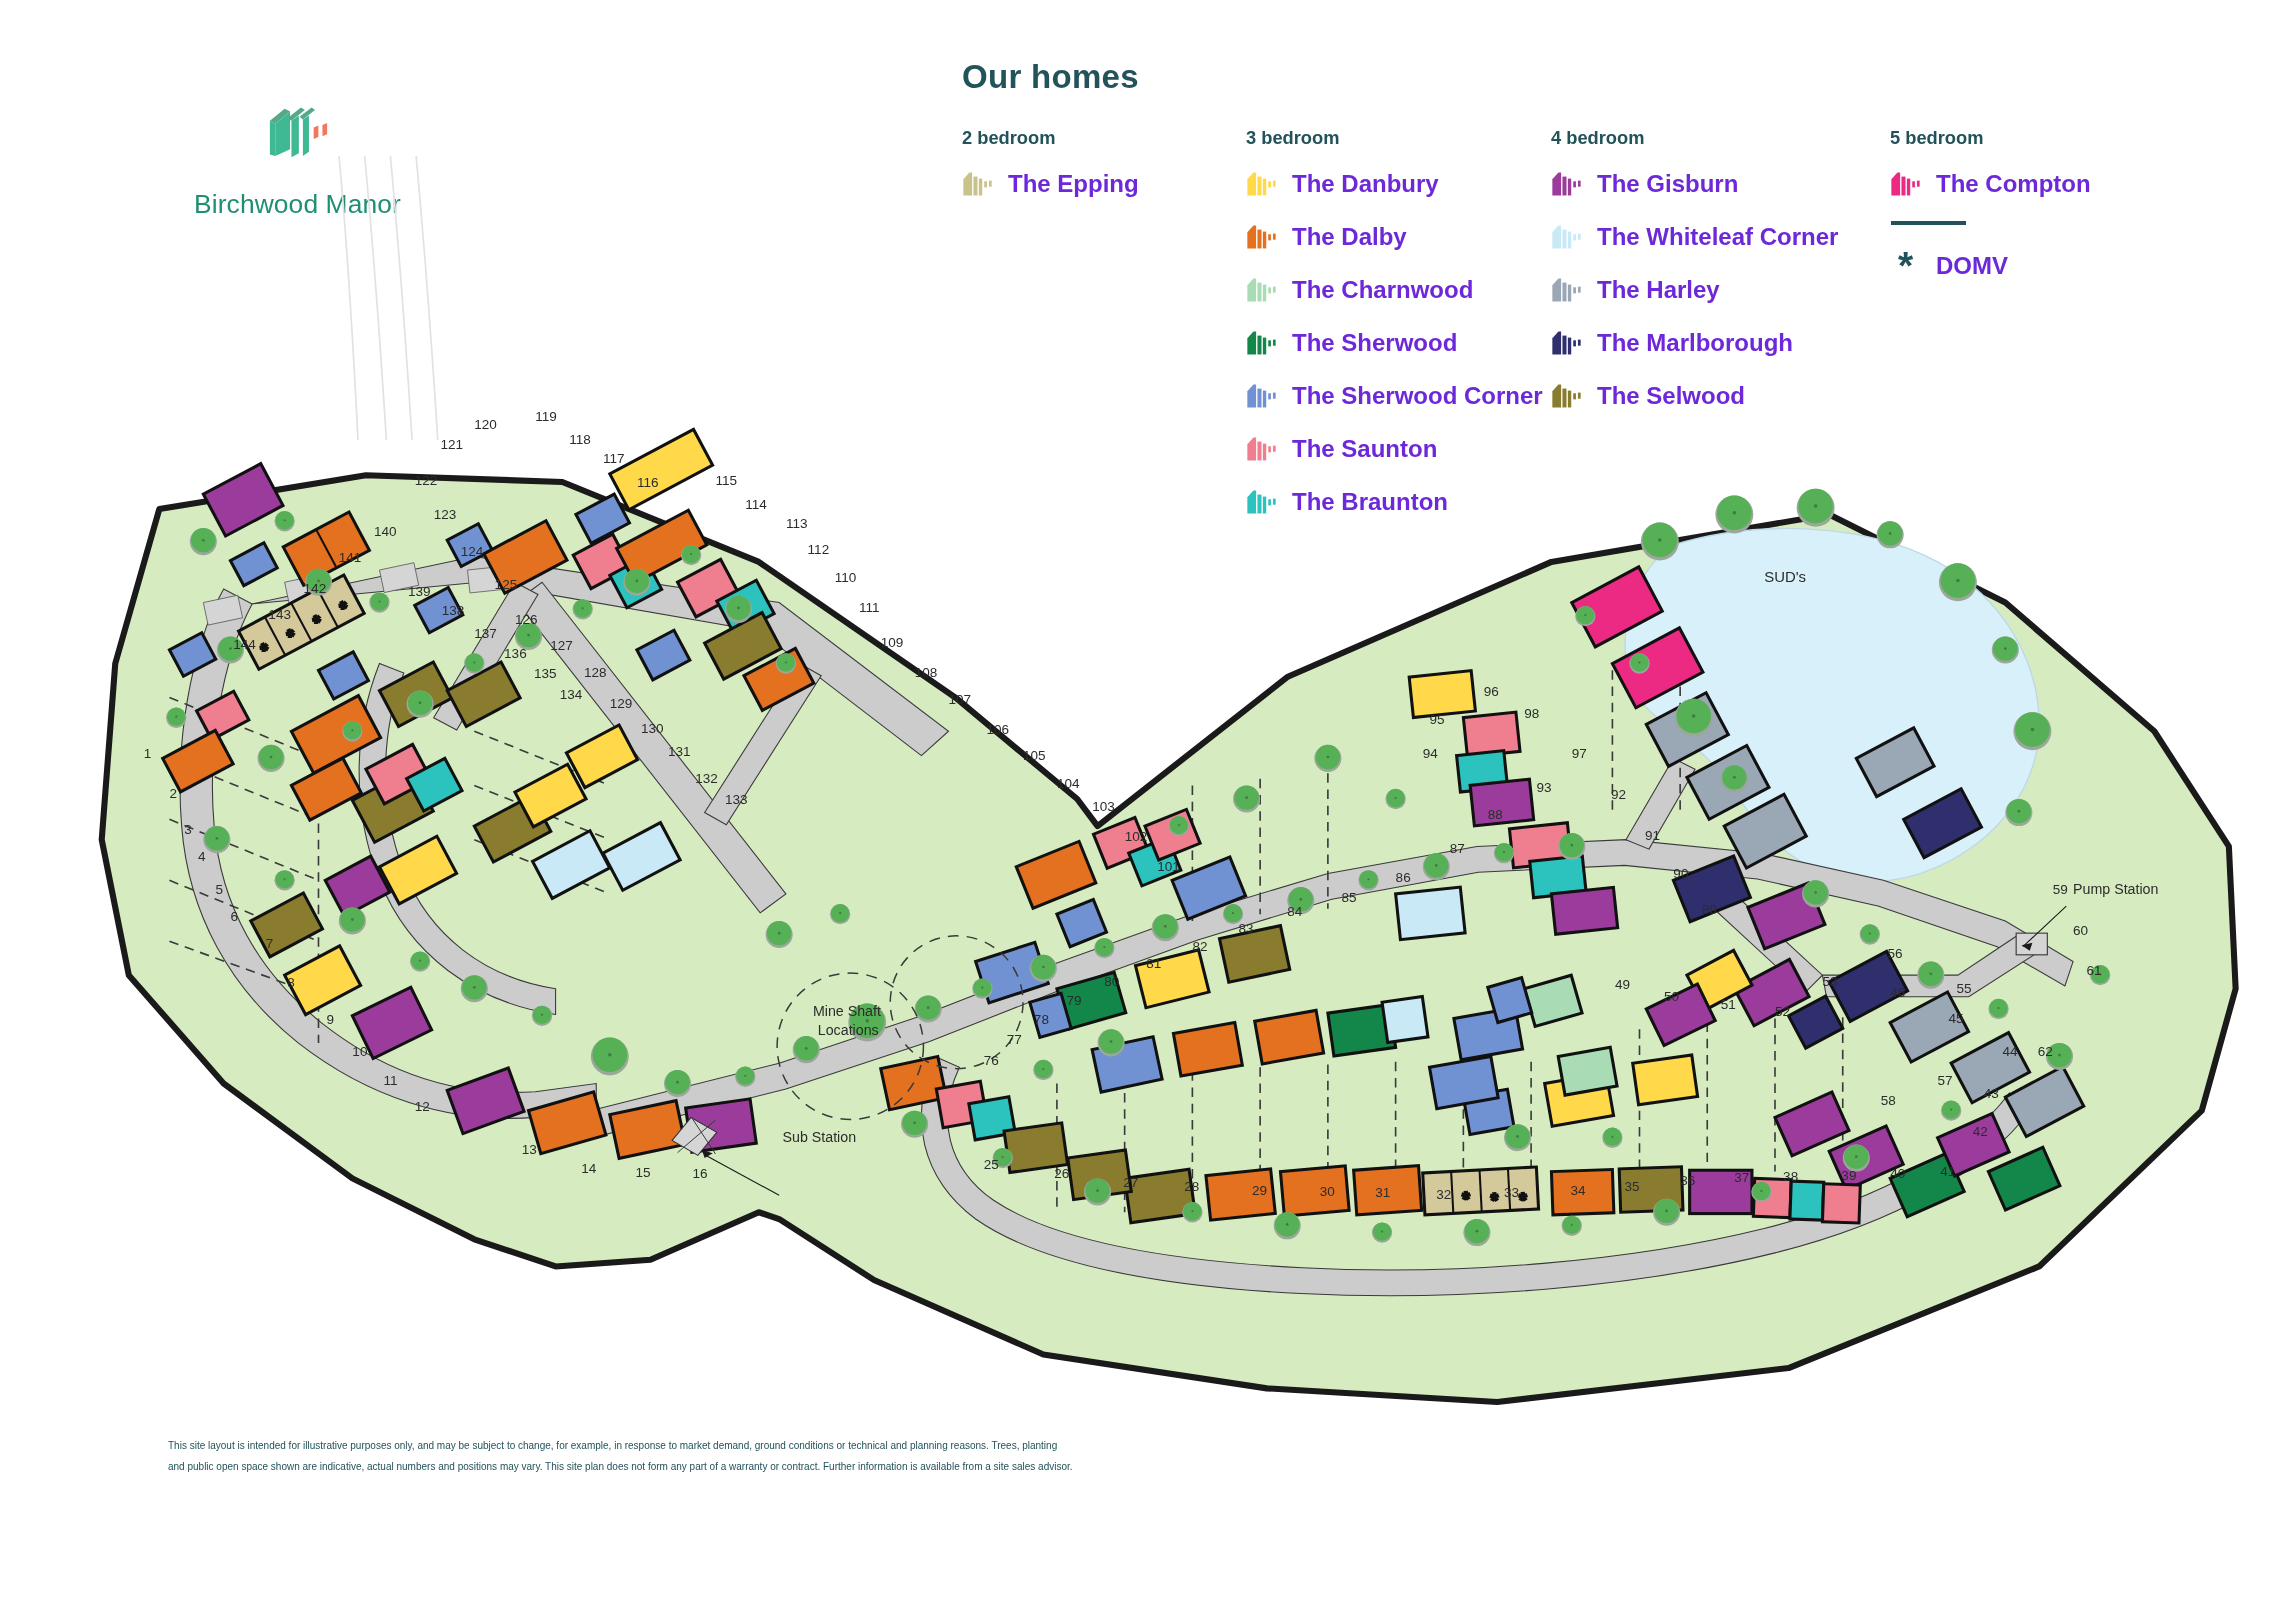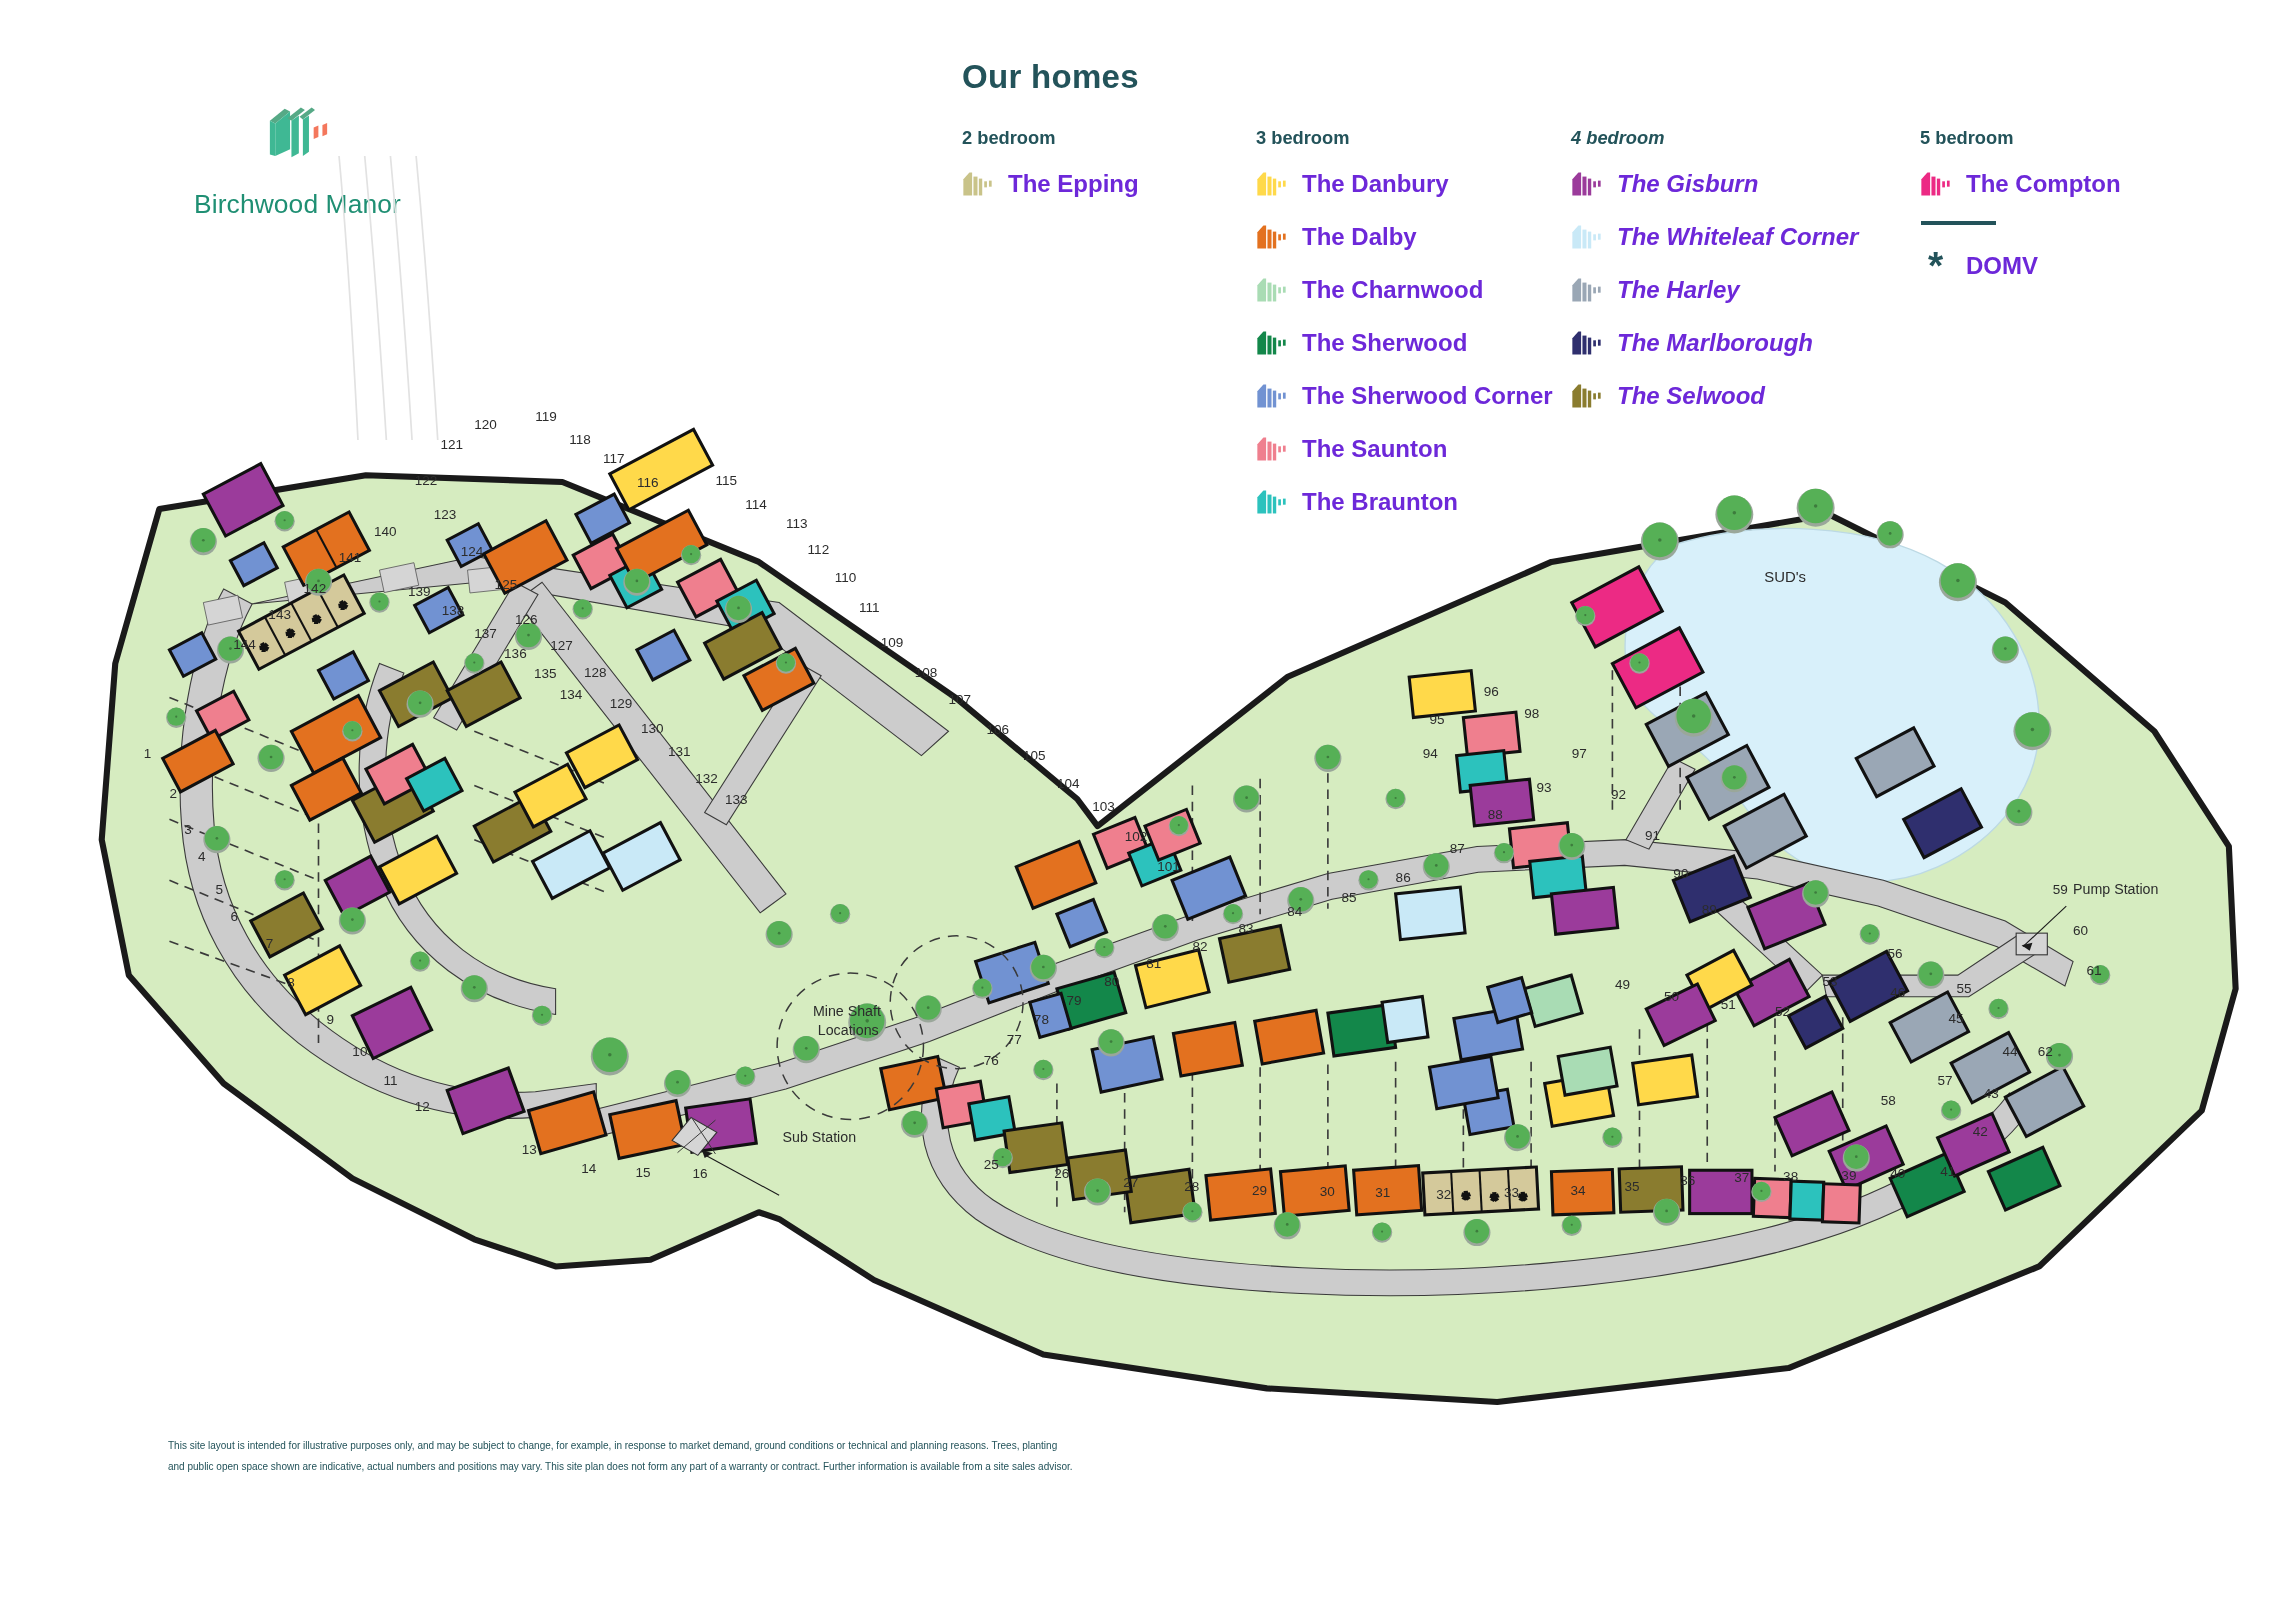--- a/index.html
+++ b/index.html
@@ -12,25 +12,25 @@
   #brand-name{margin-top:23px;font-size:26.4px;letter-spacing:0.1px;color:#1f8f73;
               font-family:"Liberation Sans", sans-serif;font-weight:400;text-align:center;}
 
   
   #compass{position:absolute;left:220px;top:471px;width:88px;height:88px;}
 
   
   #header{position:absolute;left:962px;top:58px;width:1287px;}
   #page-title{font-size:33px;font-weight:bold;color:#23535a;margin:0 0 31px 0;
               letter-spacing:0.3px;}
-  #legend{display:flex;gap:10px;align-items:flex-start;}
+  #legend{display:flex;gap:0;align-items:flex-start;}
   .legend-col{flex:0 0 auto;}
   .legend-col.c0{width:284px;}
   .legend-col.c1{width:305px;}
-  .legend-col.c2{width:339px;font-style:italic;}
+  .legend-col.c2{width:339px;}
   .legend-col.c3{width:284px;}
   .legend-head{font-size:18.3px;font-weight:bold;color:#23535a;margin-bottom:17.6px;}
   .legend-item{display:flex;align-items:center;height:34px;margin-bottom:19px;}
   .legend-swatch{width:31px;height:26px;flex:0 0 31px;margin-right:15px;}
   .legend-label{font-size:24px;font-weight:bold;color:#6d28d9;white-space:nowrap;}
   .legend-rule{width:75px;height:4.1px;background:#23535a;margin:20.3px 0 24.4px 1.4px;}
   .legend-extra{display:flex;align-items:center;height:34px;}
   .legend-ast{width:31px;flex:0 0 31px;margin-right:15px;text-align:center;
               font-size:39px;line-height:22px;color:#23535a;font-weight:bold;}
 

